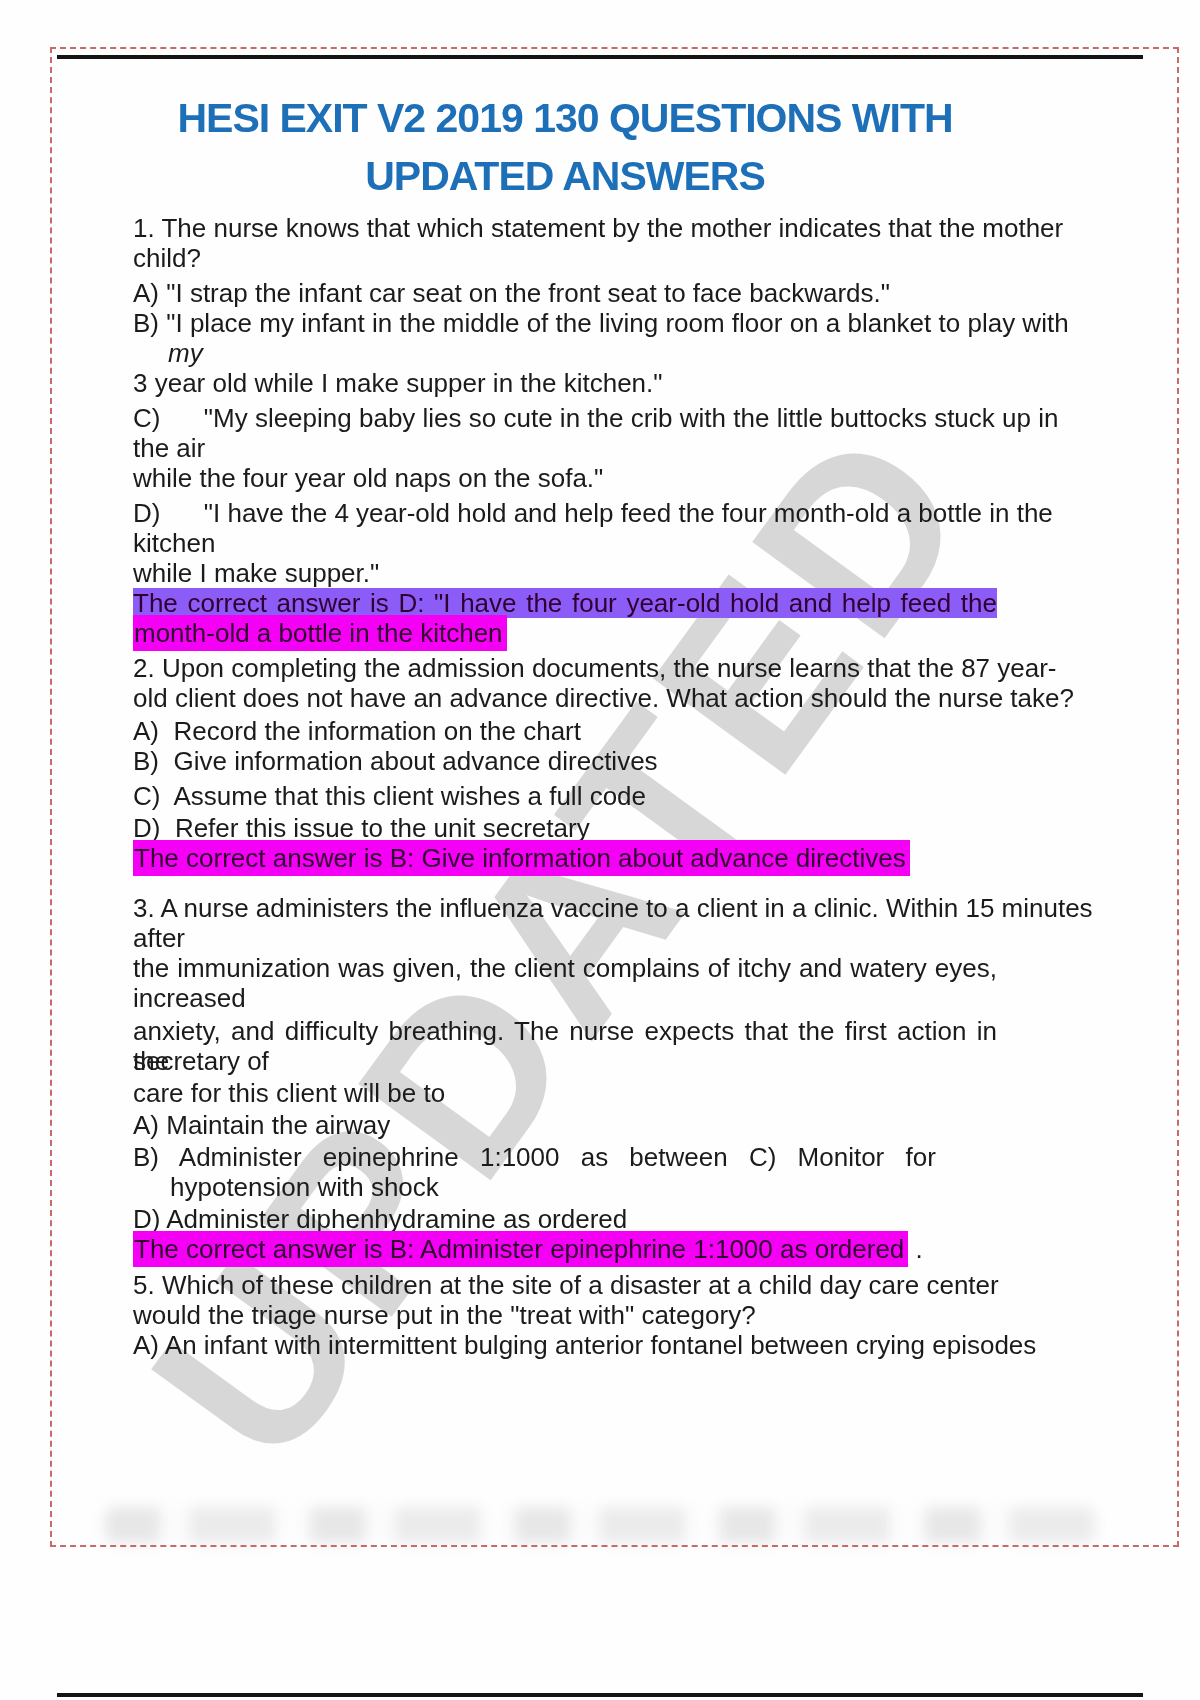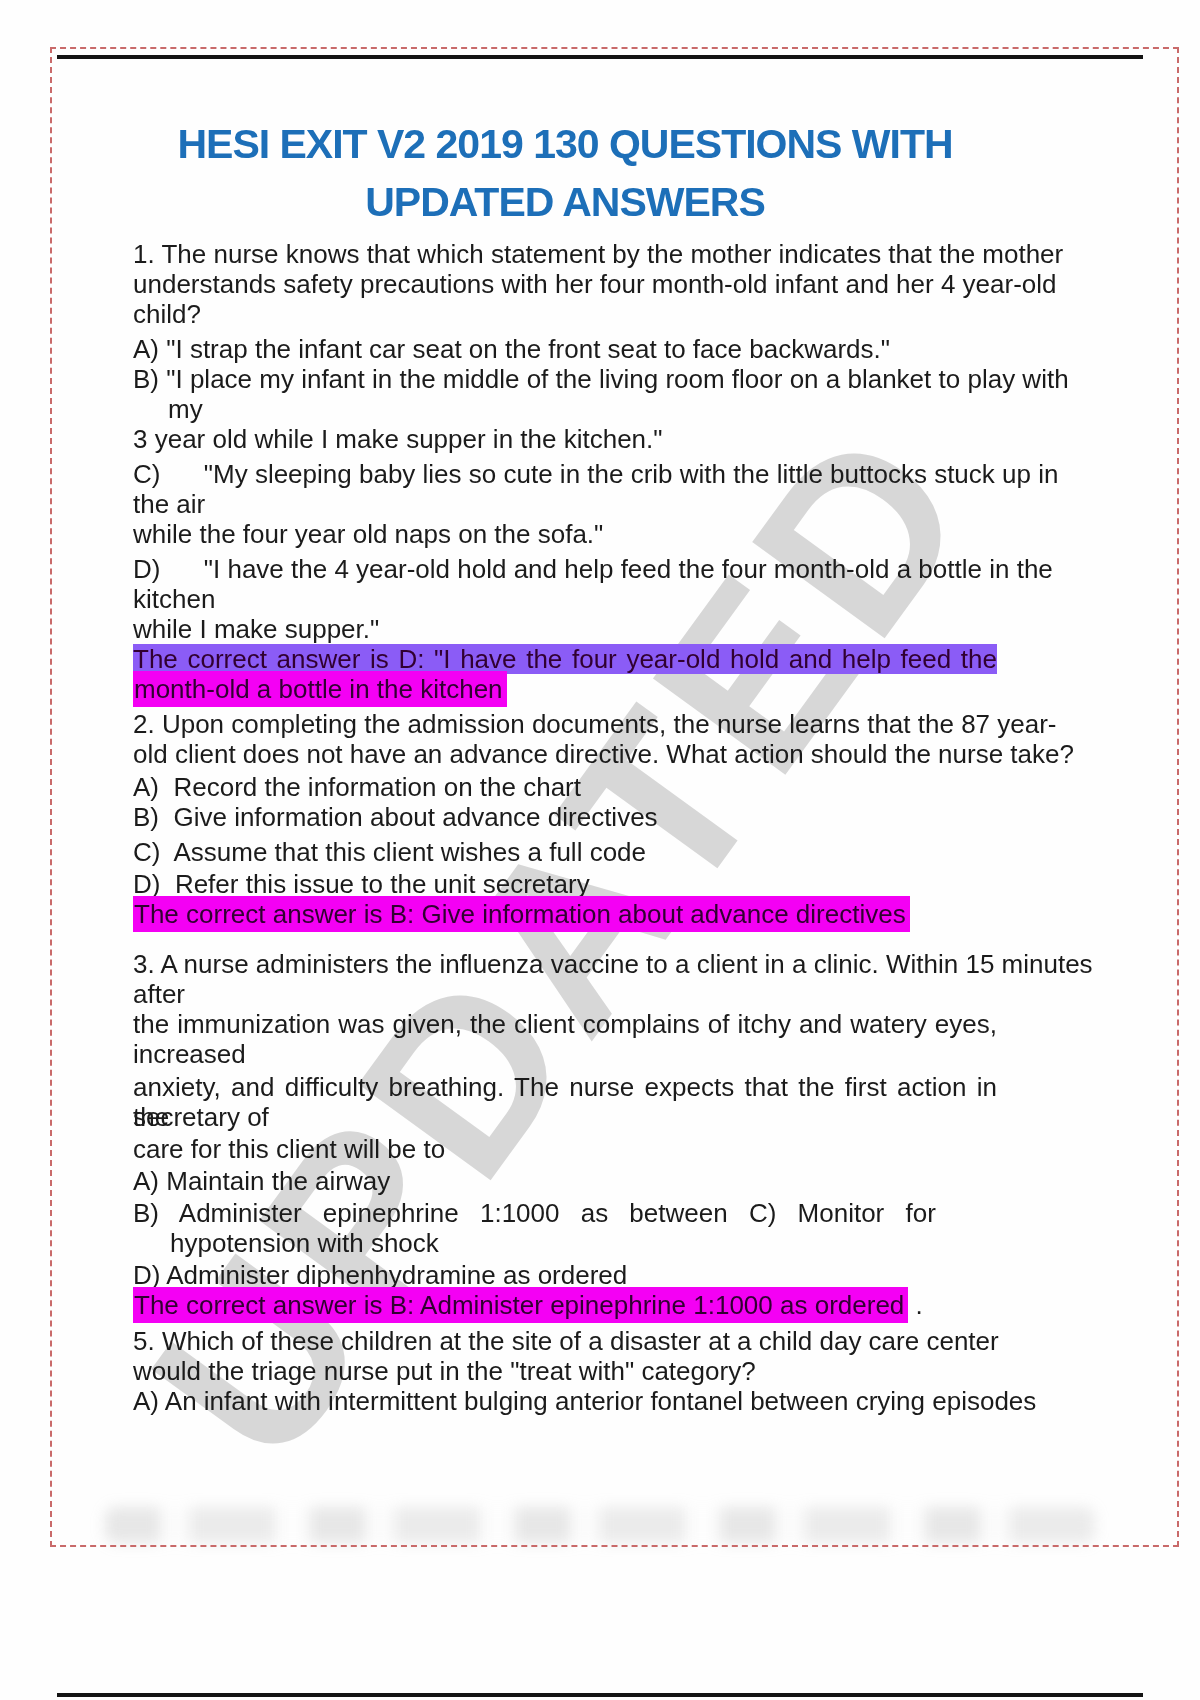--- a/index.html
+++ b/index.html
@@ -28,21 +28,21 @@
     position:absolute;left:562px;top:942px;
     transform:translate(-50%,-50%) rotate(-54deg);
     font-size:238px;font-weight:bold;letter-spacing:10px;
     color:rgba(125,125,125,0.30);
     white-space:nowrap;
     z-index:0;
     user-select:none;
   }
   .content{
     position:absolute;left:133px;top:0;width:864px;
-    padding-top:115px;
+    padding-top:89px;
     z-index:1;
     color:#1b1b1b;
   }
   .title{
     text-align:center;
     color:#1d6fb8;
     font-weight:bold;
     font-size:41px;
     line-height:58px;
     letter-spacing:-1px;
@@ -58,21 +58,21 @@
     text-align:justify;
     text-align-last:justify;
   }
   .wide{word-spacing:14px;}
   .m2{margin-top:2px;}
   .m3{margin-top:3px;}
   .m4{margin-top:20px;}
   .m5{margin-top:5px;}
   .m6{margin-top:6px;}
   .m8{margin-top:8px;}
-  .ind35{padding-left:35px;}
+  .ind35{padding-left:35px;font-style:italic;}
   .ind37{padding-left:37px;}
   .hl-full{
     background:#8b5cf6;
     color:#310031;
   }
   .hl{
     background:#f400f4;
     color:#310031;
     padding:3px 4px 3px 1px;
   }
@@ -100,21 +100,20 @@
   <div class="top-rule"></div>
 
   <div class="content">
 
     <div class="title">
       <div>HESI EXIT V2 2019 130 QUESTIONS WITH</div>
       <div>UPDATED ANSWERS</div>
     </div>
 
     <div class="line m8">1. The nurse knows that which statement by the mother indicates that the mother</div>
-    <div class="line">understands safety precautions with her four month-old infant and her 4 year-old</div>
     <div class="line">child?</div>
 
     <div class="line m5">A) "I strap the infant car seat on the front seat to face backwards."</div>
     <div class="line">B) "I place my infant in the middle of the living room floor on a blanket to play with</div>
     <div class="line ind35">my</div>
     <div class="line">3 year old while I make supper in the kitchen."</div>
     <div class="line m5">C)&nbsp;&nbsp;&nbsp;&nbsp;&nbsp;&nbsp;"My sleeping baby lies so cute in the crib with the little buttocks stuck up in</div>
     <div class="line">the air</div>
     <div class="line">while the four year old naps on the sofa."</div>
     <div class="line m5">D)&nbsp;&nbsp;&nbsp;&nbsp;&nbsp;&nbsp;"I have the 4 year-old hold and help feed the four month-old a bottle in the</div>

